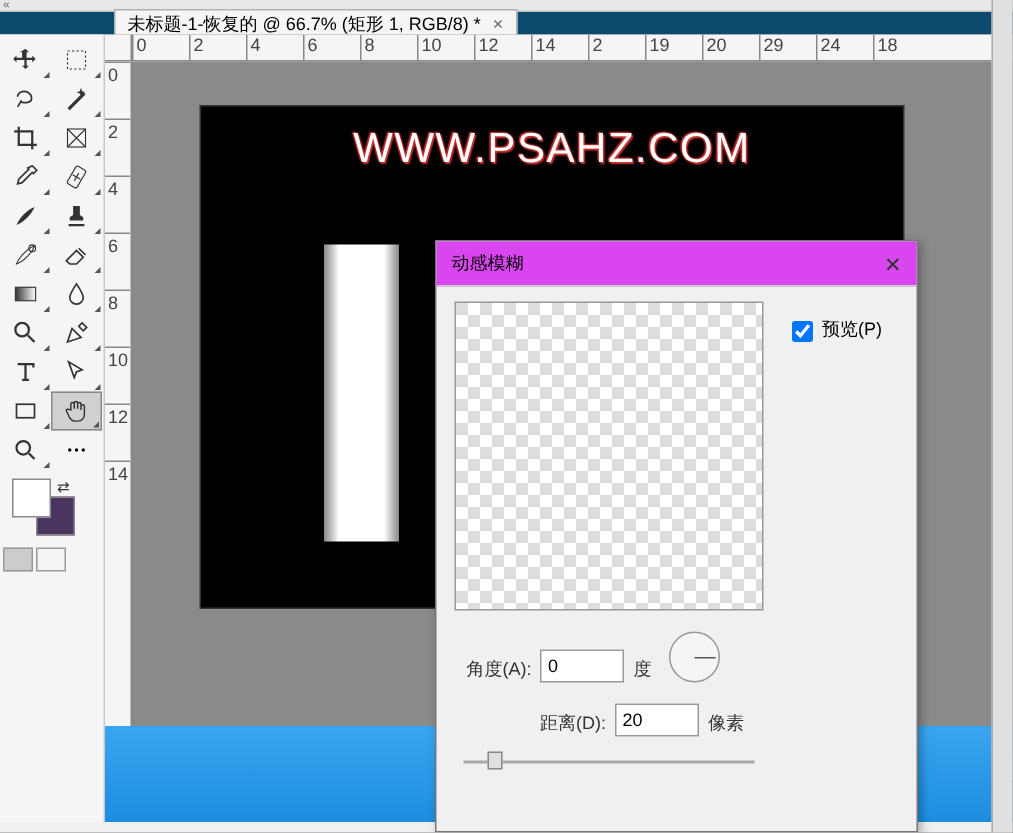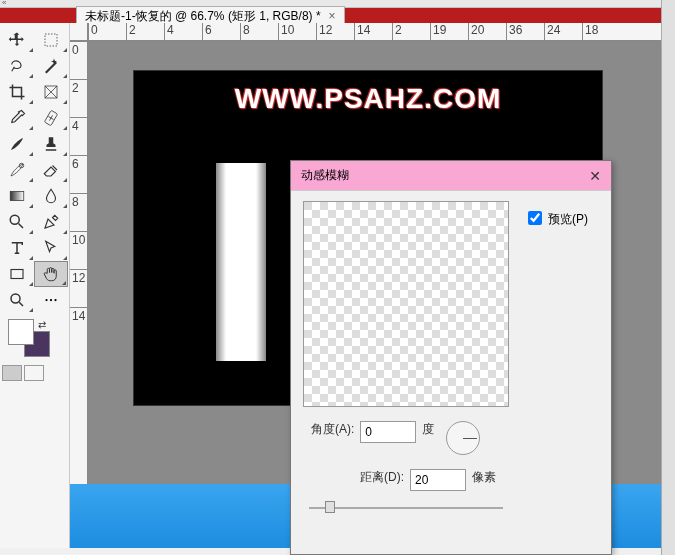--- a/index.html
+++ b/index.html
@@ -1,18 +1,18 @@
 <!DOCTYPE html>
 <html><head>
 <meta charset="utf-8">
 <style>
 *{box-sizing:border-box;margin:0;padding:0;font-family:"Microsoft YaHei",Arial,sans-serif;font-size:12px;user-select:none}
 body{width:675px;height:555px;background:#f0f0f0;overflow:hidden;position:relative}
 .chevrons{background:#e8e8e8;border-bottom:1px solid #c0c0c0;height:8px;padding-left:2px;color:#666;font-size:8px;line-height:6px}
-.tabbar{height:15px;background:#b91c1c;display:flex;align-items:center;padding-left:76px}
+.tabbar{height:15px;background:#0c4a6e;display:flex;align-items:center;padding-left:76px}
 .doctab{background:#f5f5f5;height:20px;padding:0 8px;display:flex;align-items:center;gap:8px;border:1px solid #b0b0b0;border-bottom:none;font-size:11px}
 .doctab .close{color:#666;cursor:pointer}
 .main{display:flex;height:525px}
 .toolbox{width:70px;background:#f5f5f5;border-right:1px solid #c8c8c8;padding-top:4px}
 .toolrow{display:flex;height:26px}
 .toolcell{width:34px;height:26px;display:flex;align-items:center;justify-content:center;position:relative;color:#333}
 .toolcell.sel{background:#d0d0d0;border:1px solid #888}
 .toolcell svg{width:18px;height:18px}
 .tri{position:absolute;right:1px;bottom:1px;width:0;height:0;border-left:4px solid transparent;border-bottom:4px solid #555}
 .swatches{position:relative;height:42px;margin:6px 0 0 8px}
@@ -23,44 +23,44 @@
 .modebtns{display:flex;margin-top:4px;padding-left:2px}
 .modebtns div{width:20px;height:16px;border:1px solid #999;margin-right:2px;background:#f5f5f5}
 .modebtns div.on{background:#ccc}
 .canvaswrap{flex:1;position:relative;background:#8a8a8a;overflow:hidden}
 .ruler-h{position:absolute;top:0;left:18px;right:0;height:18px;background:#f5f5f5;border-bottom:1px solid #888;display:flex;font-size:9px;color:#444;overflow:hidden}
 .ruler-h span{width:38px;border-left:1px solid #888;padding-left:2px;flex-shrink:0}
 .ruler-v{position:absolute;top:18px;left:0;width:18px;bottom:34px;background:#f5f5f5;border-right:1px solid #888;font-size:9px;color:#444;overflow:hidden}
 .ruler-v span{display:block;height:38px;border-top:1px solid #888;padding:1px 0 0 2px}
 .rc-corner{position:absolute;top:0;left:0;width:18px;height:18px;background:#f5f5f5;border-right:1px solid #888;border-bottom:1px solid #888}
 .canvas{position:absolute;left:64px;top:48px;width:468px;height:334px;background:#000;box-shadow:0 0 0 1px #333}
-.watermark{position:absolute;top:12px;left:0;right:0;text-align:center;font-size:28px;font-weight:bold;color:#fff;letter-spacing:1px;text-shadow:0 0 2px #c33,1px 1px 1px #c33,-1px -1px 1px #c33}
+.watermark{position:absolute;top:12px;left:0;right:0;text-align:center;font-size:28px;font-weight:normal;color:#fff;letter-spacing:1px;text-shadow:0 0 2px #c33,1px 1px 1px #c33,-1px -1px 1px #c33}
 .bar{position:absolute;left:82px;top:92px;width:50px;height:198px;background:linear-gradient(90deg,#888 0%,#fff 20%,#fff 80%,#888 100%)}
 .statusbar{position:absolute;left:0;bottom:28px;right:0;height:18px;background:#f5f5f5;border-top:1px solid #c0c0c0;display:flex;align-items:center;padding:0 6px;font-size:11px;color:#555;gap:10px}
 .bluebar{position:absolute;left:0;right:0;bottom:0;height:64px;background:linear-gradient(180deg,#3aa5ef,#1d8de0)}
 .dialog{position:absolute;left:290px;top:160px;width:322px;height:395px;background:#f0f0f0;border:1px solid #777;box-shadow:2px 2px 6px rgba(0,0,0,.3)}
-.dlg-title{height:30px;background:#f9a8d4;border-bottom:1px solid #ccc;display:flex;align-items:center;justify-content:space-between;padding:0 10px;font-size:12px}
+.dlg-title{height:30px;background:#d946ef;border-bottom:1px solid #ccc;display:flex;align-items:center;justify-content:space-between;padding:0 10px;font-size:12px}
 .dlg-close{font-size:14px;color:#333;cursor:pointer}
 .dlg-body{padding:10px 12px;display:flex;gap:12px}
 .preview{width:206px}
 .prevbox{width:206px;height:206px;background:repeating-conic-gradient(#fff 0 25%,#ddd 0 50%) 0 0/16px 16px;border:1px solid #999;position:relative;overflow:hidden}
 .zoomrow{display:flex;align-items:center;justify-content:center;gap:36px;margin-top:10px;color:#333}
 .zoomrow .zbtn{width:16px;height:16px;cursor:pointer}
-.ctrlrow{display:flex;align-items:flex-start;gap:6px;margin-top:14px;color:#333;font-size:12px}
+.ctrlrow{display:flex;align-items:flex-end;gap:6px;margin-top:14px;color:#333;font-size:12px}
 .ctrlrow.center{justify-content:center;margin-left:44px}
 .ctrlrow input[type=text]{width:56px;height:22px;border:1px solid #999;padding:0 4px;background:#fff;font-size:12px}
 .dial{width:34px;height:34px;border:1px solid #999;border-radius:50%;background:#f5f5f5;position:relative;margin-left:6px}
 .dial::after{content:"";position:absolute;left:50%;top:50%;width:14px;height:1px;background:#555;transform-origin:left center}
 .slider{margin:10px 6px 0 6px;height:12px;position:relative}
 .slider .track{height:2px;background:#aaa;position:absolute;left:0;right:0;top:6px}
 .slider .thumb{width:10px;height:12px;background:#e0e0e0;border:1px solid #888;position:absolute;top:0;left:16px}
 .btncol{width:74px;display:flex;flex-direction:column;gap:10px;align-items:center}
 .pbtn{width:64px;height:24px;border:1px solid #999;border-radius:12px;background:#f5f5f5;display:flex;align-items:center;justify-content:center;cursor:pointer;font-size:12px}
 .pbtn.primary{border-color:#2b7de0;box-shadow:0 0 0 1px #8cc1f5}
-.chkrow{display:flex;align-items:flex-start;gap:6px;margin-top:10px;font-size:12px}
+.chkrow{display:flex;align-items:flex-end;gap:6px;margin-top:10px;font-size:12px}
 .chkrow input{width:14px;height:14px}
 .rtpanel{position:absolute;right:0;top:0;width:14px;height:100%;background:#e0e0e0;border-left:1px solid #aaa}
 </style>
 </head>
 <body>
 
 <div class="chevrons">«</div>
 
 <div class="tabbar">
   <div class="doctab">
@@ -256,21 +256,21 @@
         <span>2</span>
         <span>4</span>
         <span>6</span>
         <span>8</span>
         <span>10</span>
         <span>12</span>
         <span>14</span>
         <span>2</span>
         <span>19</span>
         <span>20</span>
-        <span>36</span>
+        <span>29</span>
         <span>24</span>
         <span>18</span>
       </div>
     <div class="ruler-v" id="ruler-v">
         <span>0</span>
         <span>2</span>
         <span>4</span>
         <span>6</span>
         <span>8</span>
         <span>10</span>

